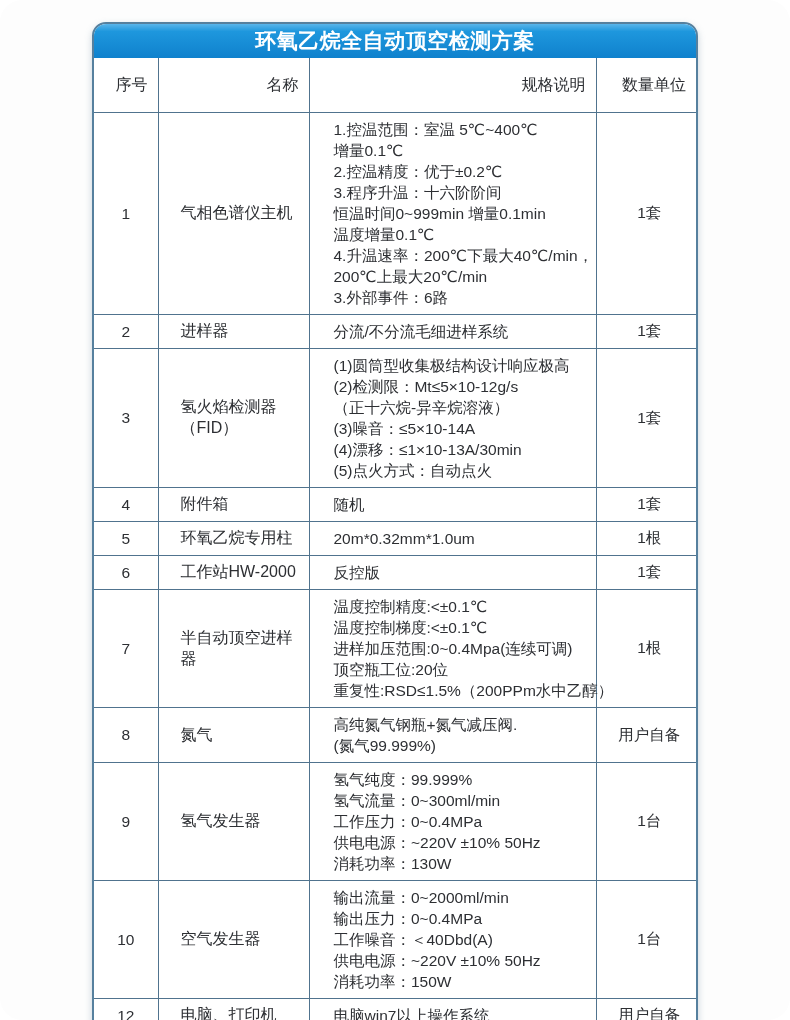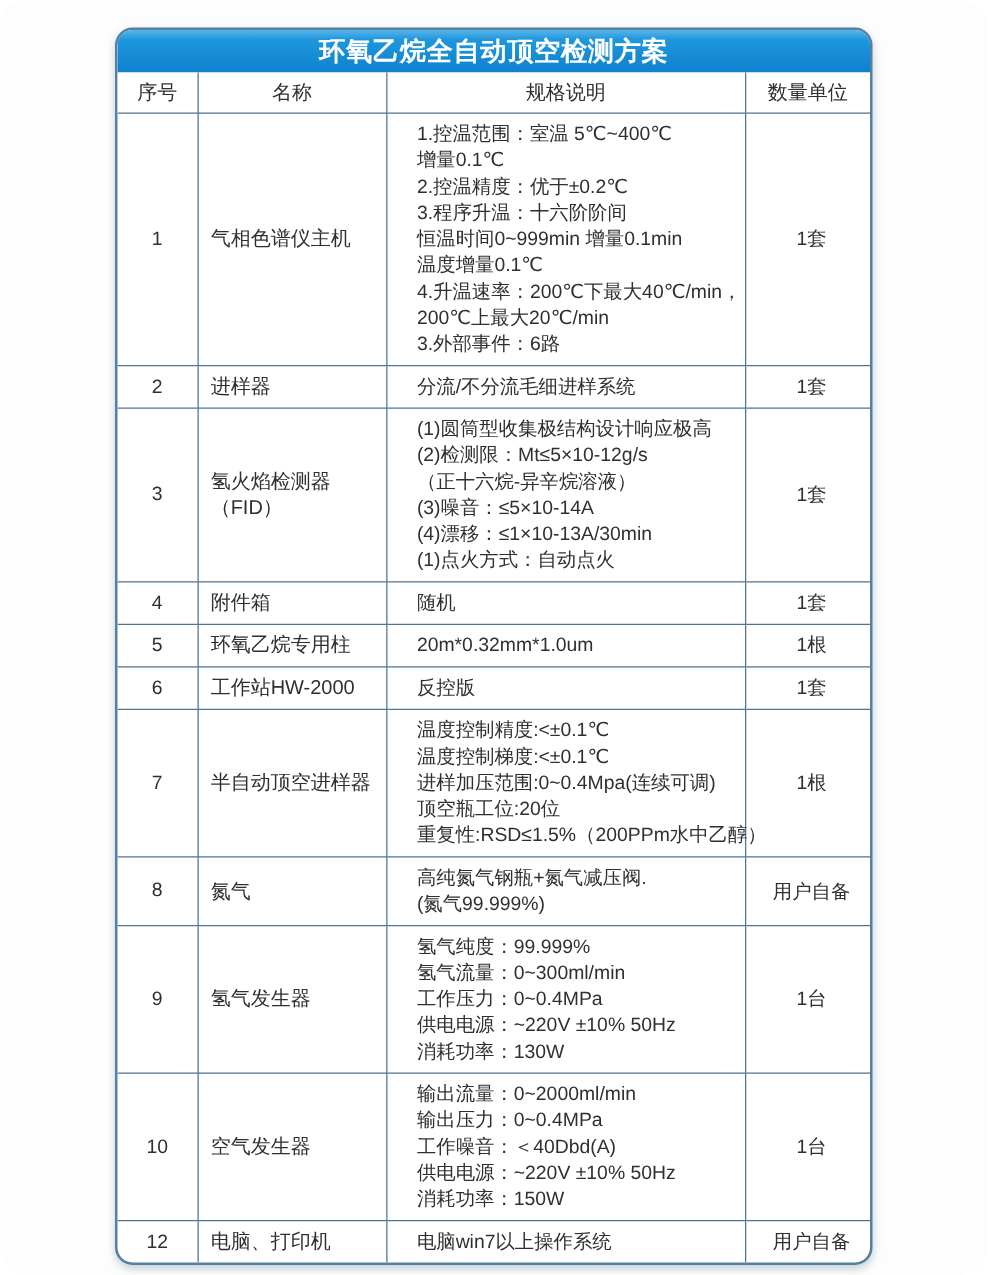--- a/index.html
+++ b/index.html
@@ -55,27 +55,27 @@
   }
   
   table.spec-table tr > *:first-child { border-left: none; }
   table.spec-table tr > *:last-child { border-right: none; }
   table.spec-table thead tr > * { border-top: none; }
   table.spec-table tbody tr:last-child > * { border-bottom: none; }
 
   table.spec-table th {
     height: 28px;
     font-size: 16px;
-    text-align: center;
-    padding: 2px 10px;
+    text-align: right;
+    padding: 13px 10px;
     background: #ffffff;
     margin-top: 48px;
   }
   th.c-no, td.c-no { text-align: center; padding: 5px 2px; }
-  td.c-name { padding: 5px 4px 5px 10px; font-size: 16px; }
+  td.c-name { padding: 5px 4px 5px 22px; font-size: 16px; }
   td.c-spec { padding: 6px 4px 6px 24px; }
   td.c-qty  { padding: 5px 4px 5px 10px; text-align: center; }
   .spec-line {
     line-height: 21px;
     white-space: nowrap;
   }
 </style>
 </head>
 <body>
 
@@ -126,21 +126,21 @@
   </tr>
           <tr>
     <td class="c-no">3</td>
     <td class="c-name">氢火焰检测器（FID）</td>
     <td class="c-spec">
               <div class="spec-line">(1)圆筒型收集极结构设计响应极高</div>
               <div class="spec-line">(2)检测限：Mt≤5×10-12g/s</div>
               <div class="spec-line">（正十六烷-异辛烷溶液）</div>
               <div class="spec-line">(3)噪音：≤5×10-14A</div>
               <div class="spec-line">(4)漂移：≤1×10-13A/30min</div>
-              <div class="spec-line">(1)点火方式：自动点火</div>
+              <div class="spec-line">(5)点火方式：自动点火</div>
             </td>
     <td class="c-qty">1套</td>
   </tr>
           <tr>
     <td class="c-no">4</td>
     <td class="c-name">附件箱</td>
     <td class="c-spec">
               <div class="spec-line">随机</div>
             </td>
     <td class="c-qty">1套</td>

